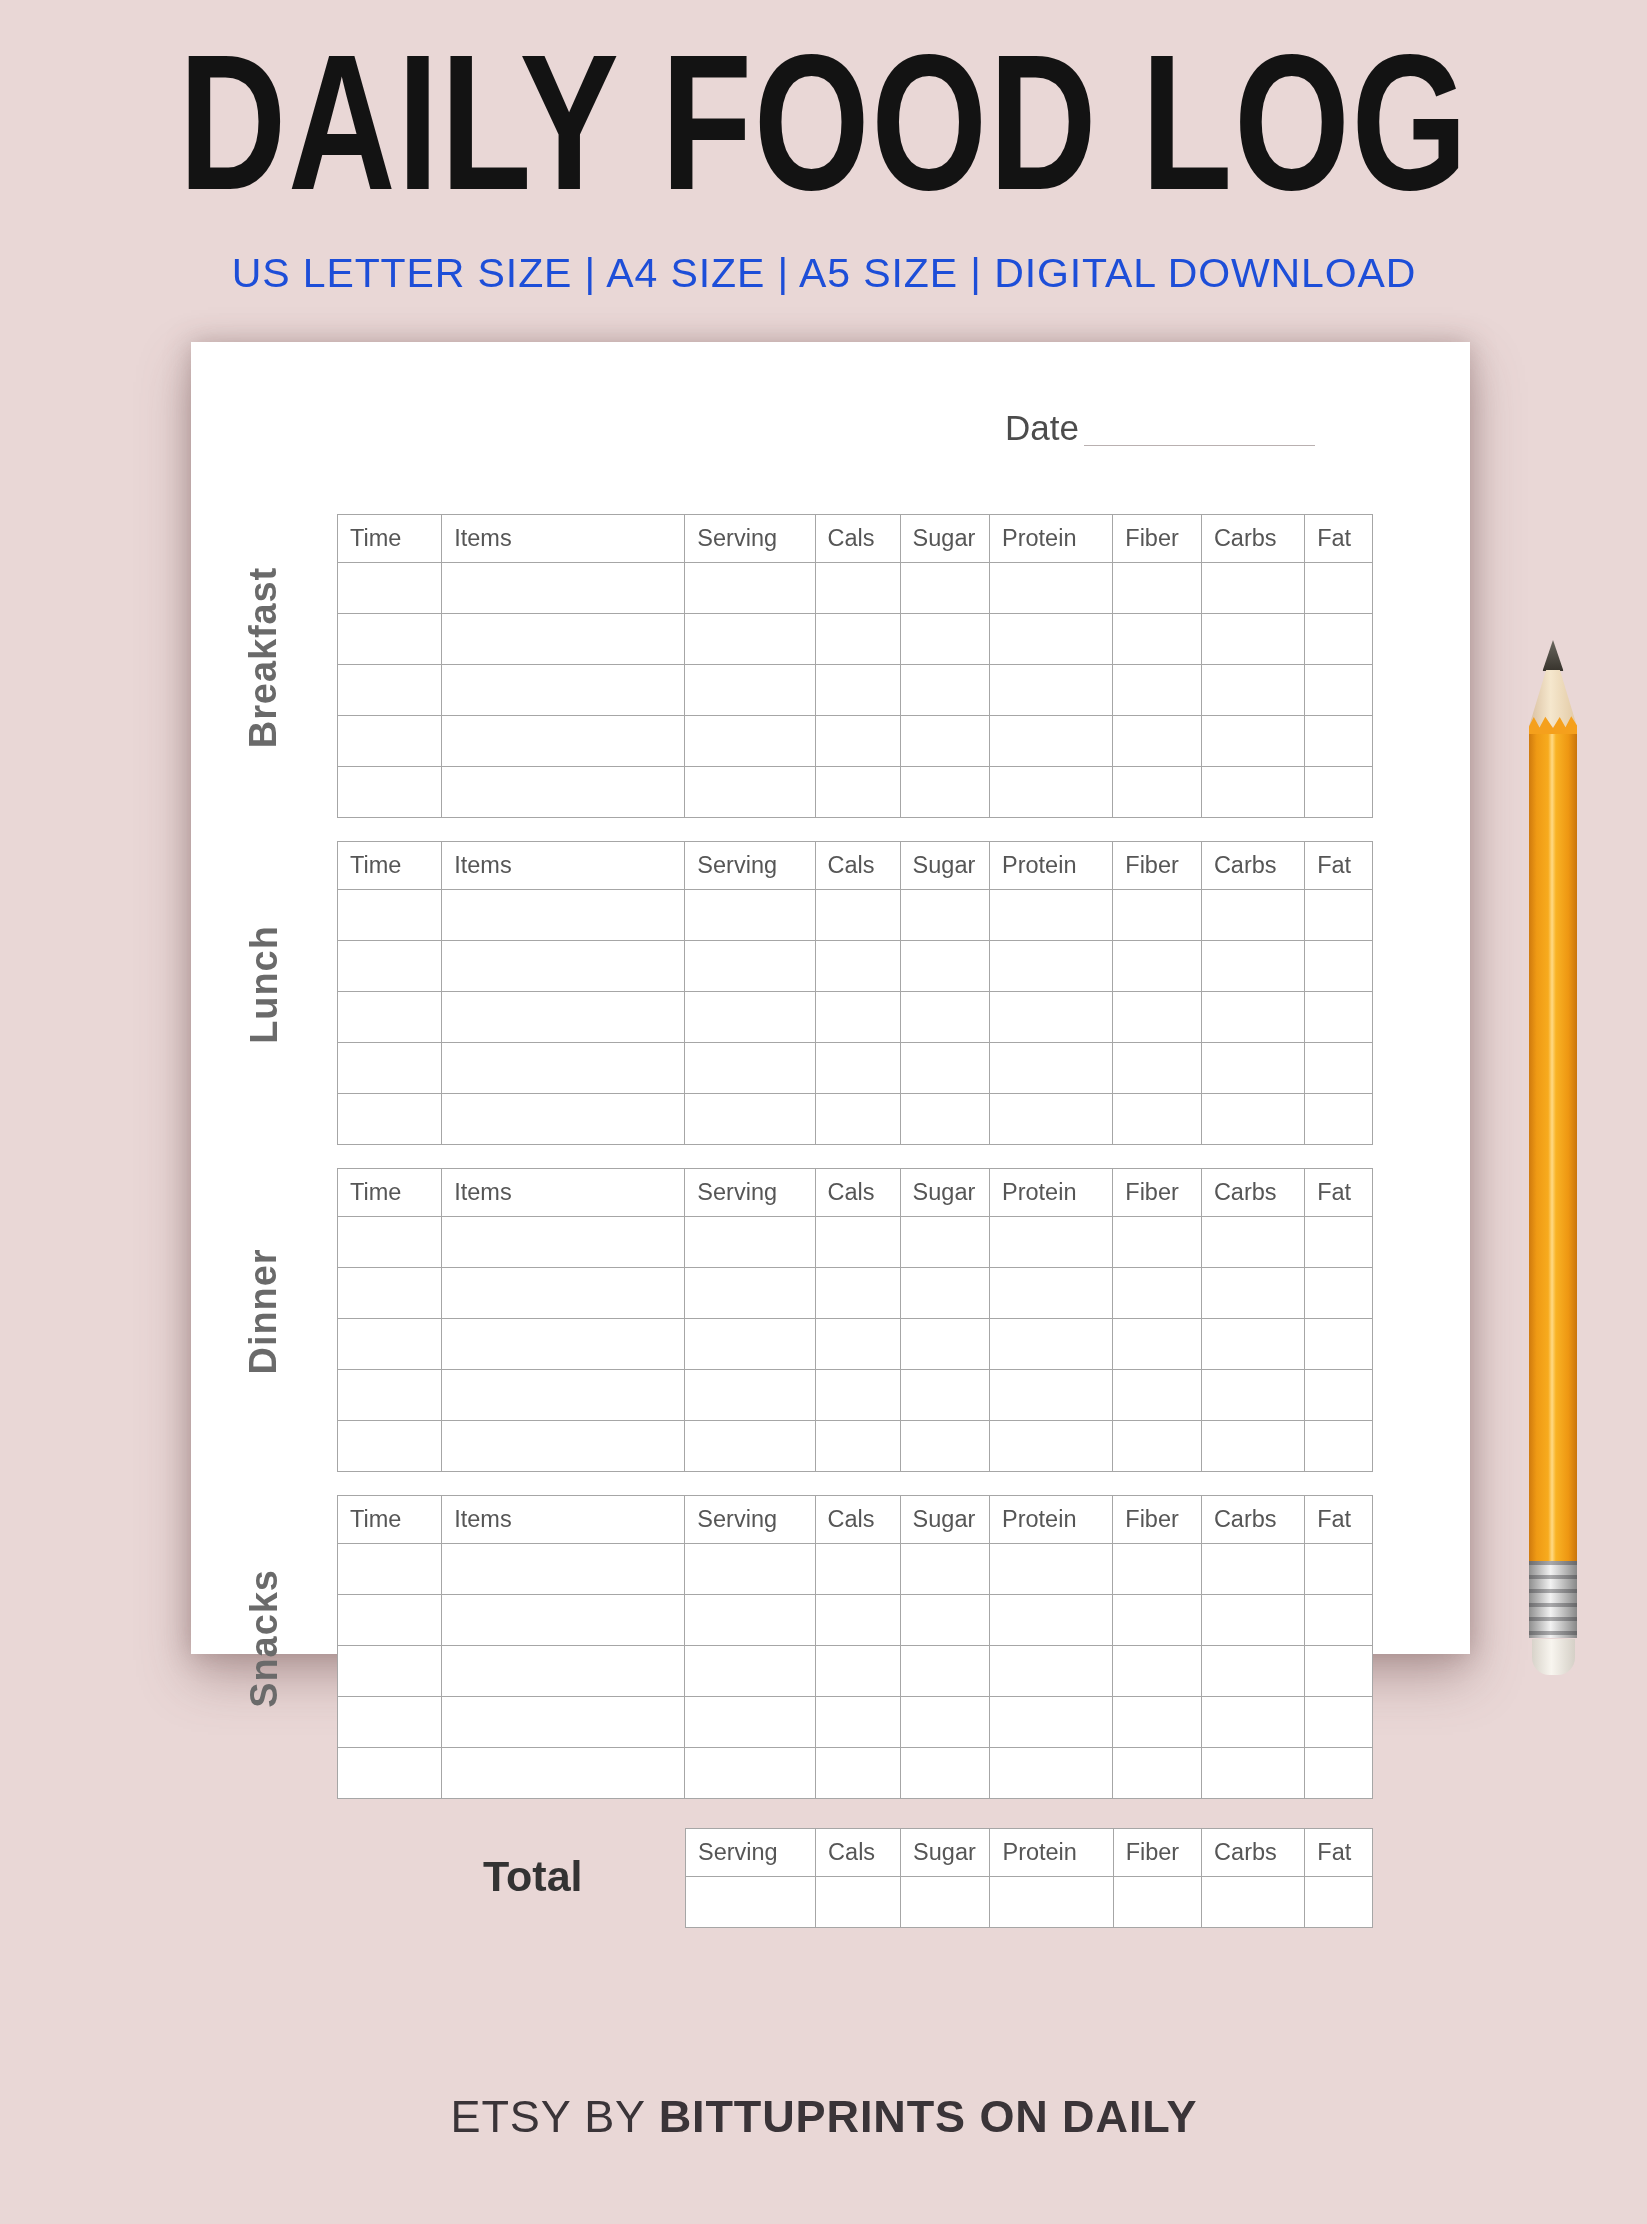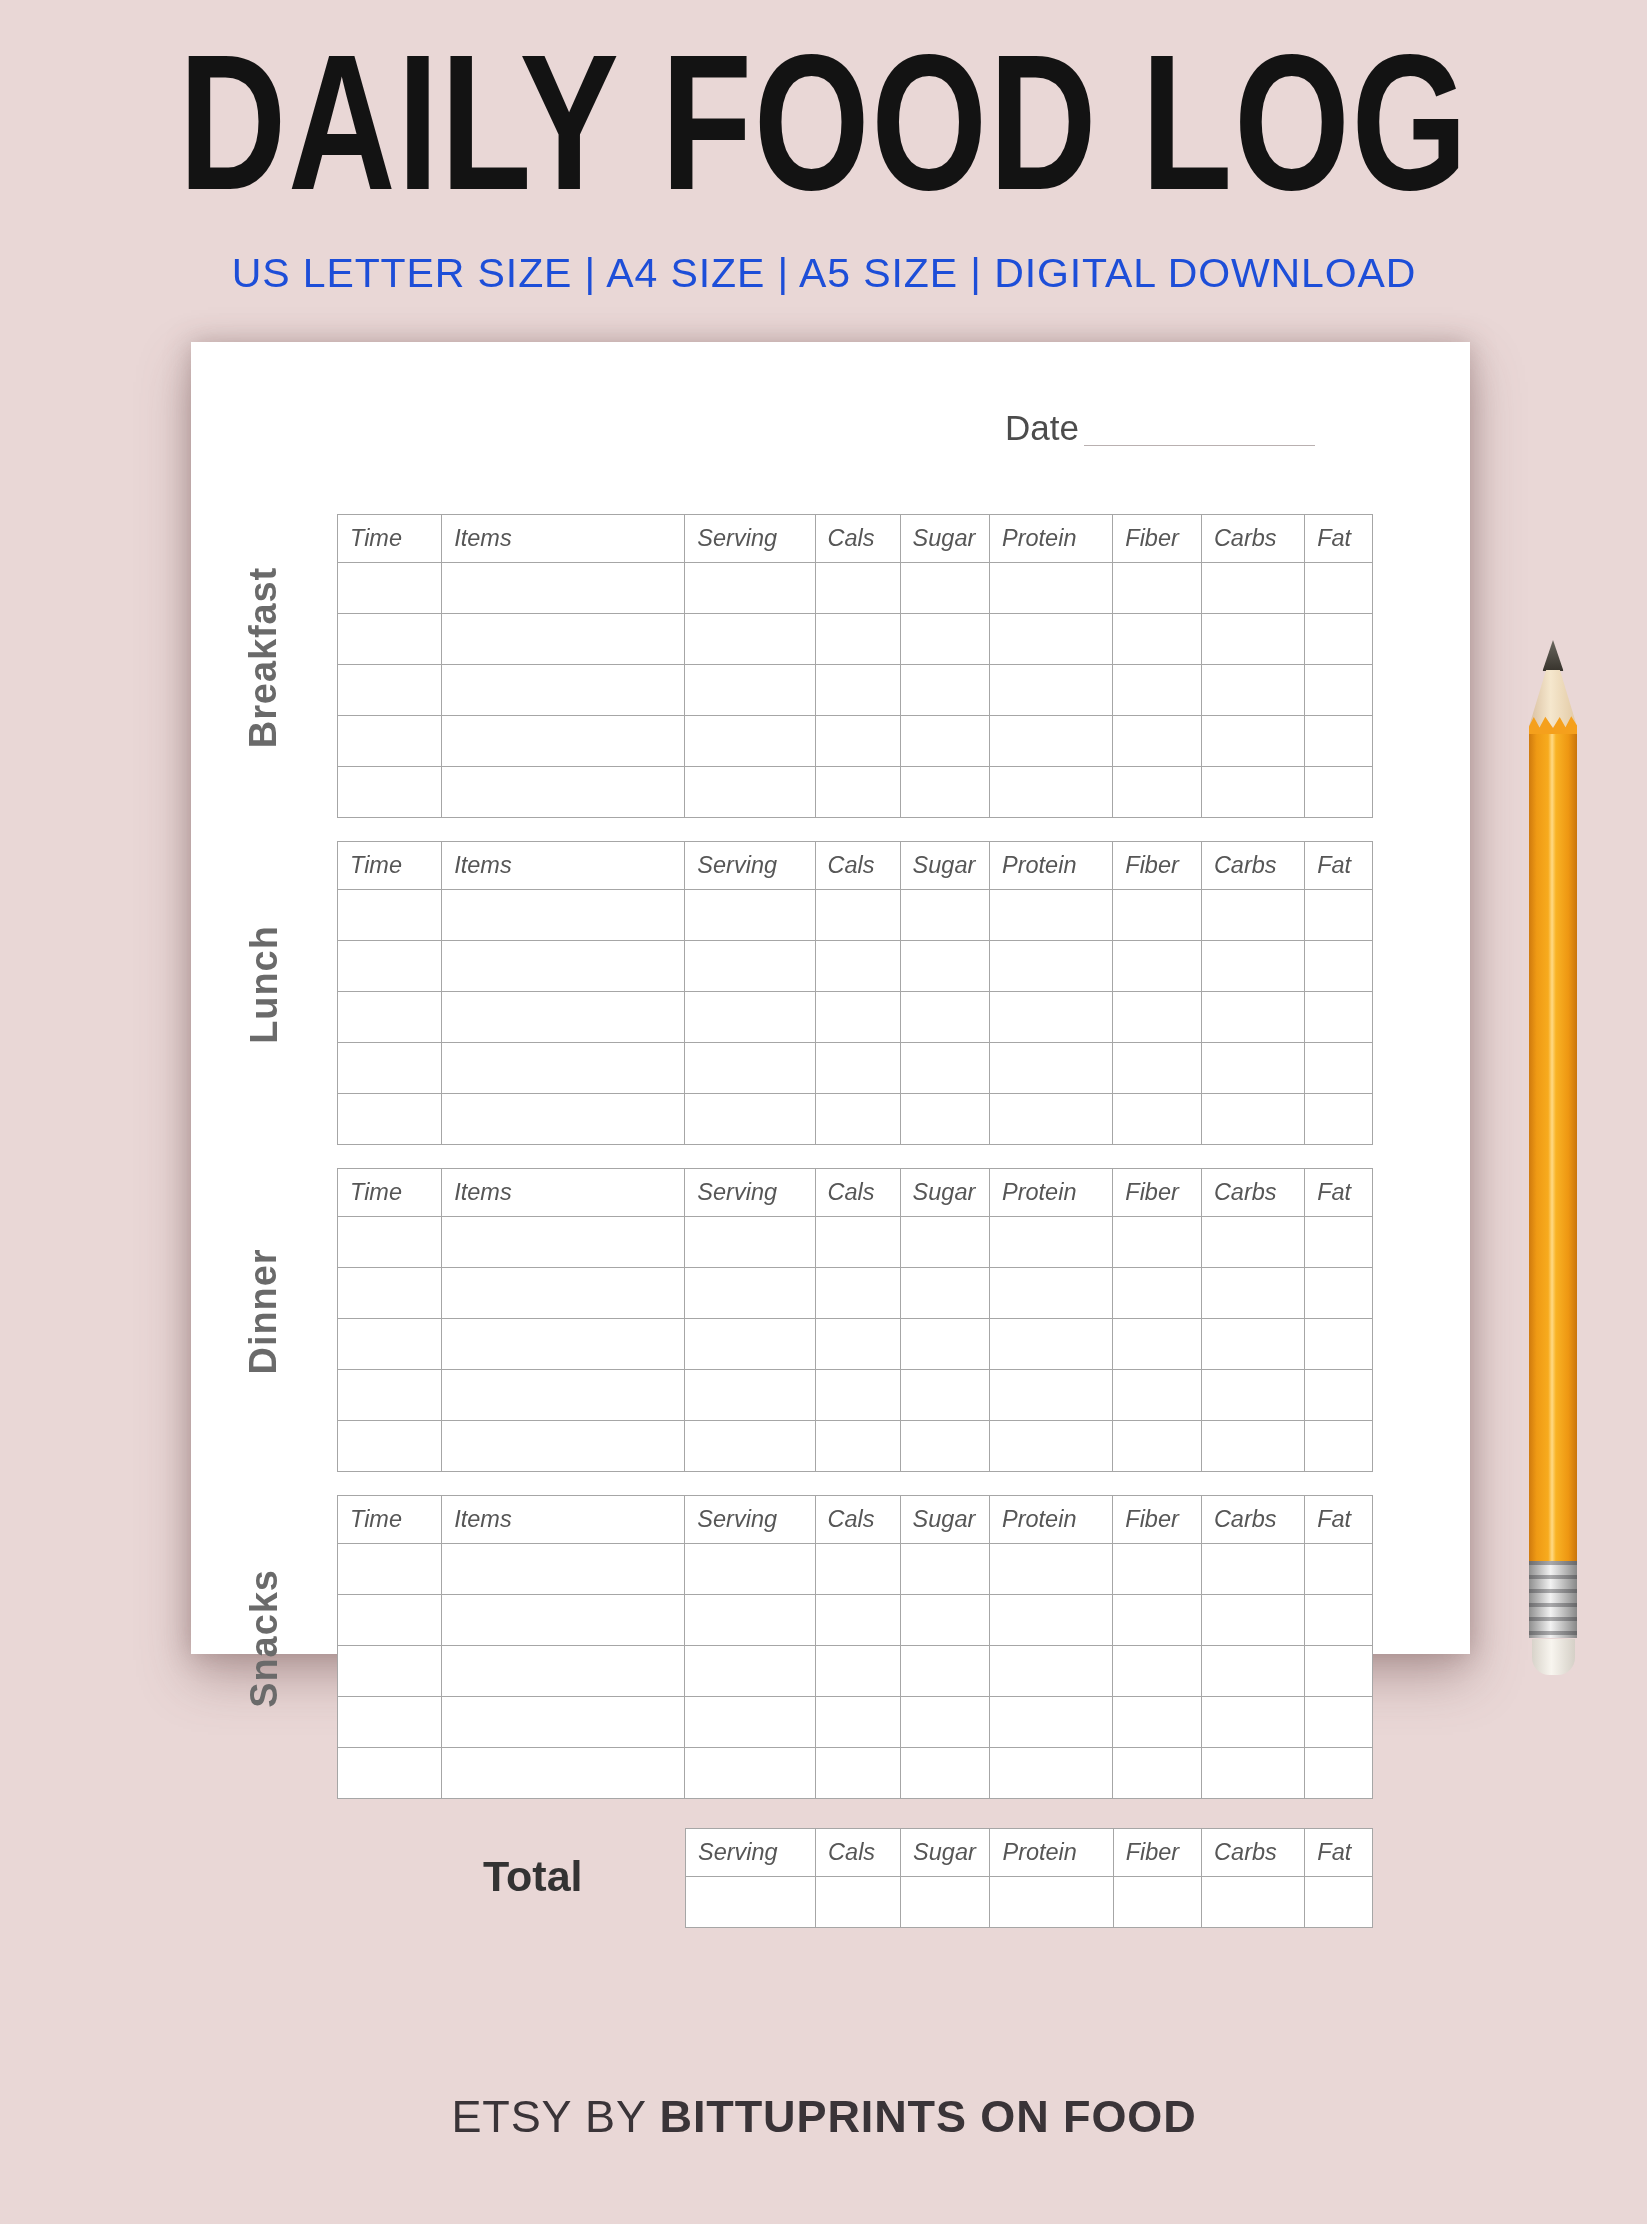--- a/index.html
+++ b/index.html
@@ -41,21 +41,20 @@
     position:absolute;left:-146px;top:0;width:146px;height:100%;
     display:flex;align-items:center;justify-content:center;
   }
   .section-label span{
     transform:rotate(-90deg);white-space:nowrap;
     font-size:38px;font-weight:bold;color:#6a6a6a;letter-spacing:0.9px;
   }
   table.log-table{
     width:100%;height:100%;border-collapse:collapse;table-layout:fixed;
     background:#fff;
-    font-style:italic;
   }
   table.log-table th,table.log-table td{border:0.9px solid #a6a6a6;}
   table.log-table th{
     height:47px;font-size:23.5px;font-weight:400;color:#565656;
     text-align:left;padding:0 3.5px 0 12px;white-space:nowrap;overflow:hidden;
   }
   table.log-table td{height:48px;}
   
   .total-row{position:absolute;left:494px;top:1486px;width:688px;height:96px;}
   .total-label{
@@ -514,14 +513,14 @@
 
 <div class="pencil">
   <div class="pencil-tip"></div>
   <div class="pencil-wood"></div>
   <div class="pencil-paint-edge"></div>
   <div class="pencil-body"></div>
   <div class="pencil-ferrule"></div>
   <div class="pencil-eraser"></div>
 </div>
 
-<div class="footer"><span>ETSY BY </span><b>BITTUPRINTS ON FOOD</b></div>
+<div class="footer"><span>ETSY BY </span><b>BITTUPRINTS ON DAILY</b></div>
 
 
 </body></html>

